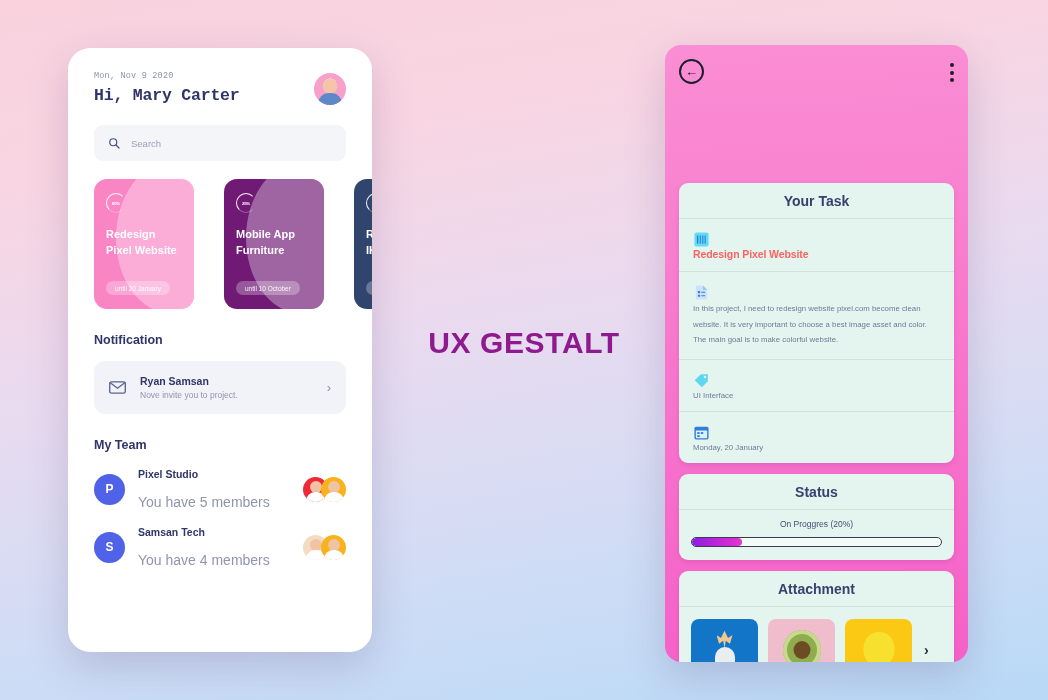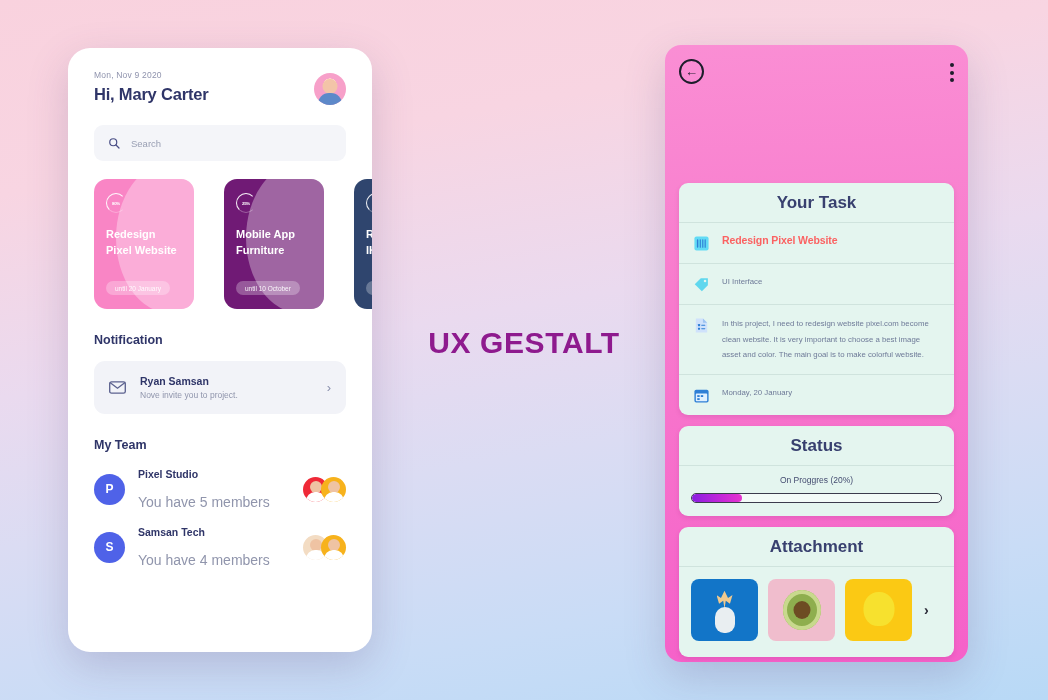--- a/index.html
+++ b/index.html
@@ -14,21 +14,21 @@
   #left-phone {
     position: absolute; left: 68px; top: 48px;
     width: 304px; height: 604px;
     background: #ffffff; border-radius: 22px;
     box-shadow: 0 14px 40px rgba(90, 70, 120, .22);
     overflow: hidden;
   }
   .lp-pad { padding: 22px 26px 0 26px; }
   .lp-date { font-size: 8.5px; color: #8f93ad; letter-spacing: .2px; }
   .lp-greet { font-size: 16.5px; font-weight: bold; color: #2f3568; margin-top: 5px; letter-spacing: -.2px; }
-  .lp-top { display: flex; justify-content: space-between; align-items: flex-start; }
+  .lp-top { display: flex; justify-content: space-between; align-items: center; font-family: Liberation Mono, monospace; }
   .lp-avatar {
     width: 32px; height: 32px; border-radius: 50%;
     background: radial-gradient(circle at 50% 38%, #ffd9c9 0 26%, #f7a0c9 27% 100%);
     position: relative; overflow: hidden; flex: none; margin-top: 3px;
   }
   .lp-avatar::before { content:""; position:absolute; left:50%; top:20%; transform:translateX(-50%); width:15px; height:15px; border-radius:50%; background:#f3c4a8; }
   .lp-avatar::after { content:""; position:absolute; left:50%; top:62%; transform:translateX(-50%); width:24px; height:18px; border-radius:11px 11px 0 0; background:#5d89c9; }
 
   .lp-search {
     margin: 20px 26px 0 26px; height: 36px; background: #f4f5f9;
@@ -111,24 +111,24 @@
   }
   .rp-ava::before { content:""; position:absolute; left:50%; top:18%; transform:translateX(-50%); width:23px; height:24px; border-radius:50%; background:#f0c5a6; }
   .rp-ava::after { content:""; position:absolute; left:50%; top:66%; transform:translateX(-50%); width:38px; height:22px; border-radius:15px 15px 0 0; background:#5d89c9; }
   .rp-name { margin-top: 8px; font-size: 10.5px; font-weight: bold; color: #3b2f5e; }
 
   .card {
     background: #e4f5ef; border-radius: 9px; margin-top: 11px;
     box-shadow: 0 2px 5px rgba(120,30,100,.14); overflow: hidden;
   }
   .card-head {
-    text-align: center; font-size: 17px; font-weight: bold; color: #38406f;
+    text-align: center; font-size: 14px; font-weight: bold; color: #38406f;
     padding: 10px 16px 9px; border-bottom: 1px solid #cfe3dd;
   }
-  .task-row { display: flex; gap: 12px; padding: 11px 14px; border-bottom: 1px solid #cfe3dd; align-items: flex-start; }
+  .task-row { display: flex; gap: 0; padding: 11px 14px; border-bottom: 1px solid #cfe3dd; align-items: flex-start; flex-direction: column; }
   .task-row:last-child { border-bottom: none; }
   .ticon { width: 17px; height: 17px; flex: none; margin-top: 1px; }
   .task-title { font-size: 10.5px; font-weight: bold; color: #fb6262; letter-spacing: -.1px; }
   .task-desc { font-size: 7.8px; color: #6e7a98; line-height: 2.0; }
   .task-meta { font-size: 7.8px; color: #6e7a98; padding-top: 2px; }
 
   .status-body { padding: 9px 12px 13px; text-align: center; }
   .status-text { font-size: 8.5px; color: #444c70; }
   .bar-outer {
     margin-top: 8px; height: 10px; border-radius: 6px;
@@ -277,38 +277,38 @@
             <rect x="9.5" y="6" width="1.6" height="12" rx=".8"></rect>
             <rect x="13" y="6" width="1.6" height="12" rx=".8"></rect>
             <rect x="16.4" y="6" width="1.6" height="12" rx=".8"></rect>
           </g>
       </svg>
       <div class="task-title">Redesign Pixel Website</div>
     </div>
 
     <div class="task-row">
       <svg class="ticon" viewBox="0 0 24 24">
-        <path d="M2.5 11.5 11 3h10v10l-8.5 8.5z" fill="#5fd7ee"></path>
-          <circle cx="17" cy="7" r="1.8" fill="#e4f5ef"></circle>
-      </svg>
-      <div class="task-meta">UI Interface</div>
-    </div>
-
-    <div class="task-row">
-      <svg class="ticon" viewBox="0 0 24 24">
         <path d="M4 2h10l6 6v14H4z" fill="#cfe2fb"></path>
           <path d="M14 2l6 6h-6z" fill="#9dc3f2"></path>
         <g fill="#2e7fd6">
             <rect x="7" y="10" width="3" height="3" rx=".6"></rect>
             <rect x="11.5" y="11" width="6" height="1.4" rx=".7"></rect>
             <rect x="7" y="15" width="3" height="3" rx=".6"></rect>
             <rect x="11.5" y="16" width="6" height="1.4" rx=".7"></rect>
           </g>
       </svg>
       <div class="task-desc">In this project, I need to redesign website pixel.com become clean website. It is very important to choose a best image asset and color. The main goal is to make colorful website.</div>
+    </div>
+
+    <div class="task-row">
+      <svg class="ticon" viewBox="0 0 24 24">
+        <path d="M2.5 11.5 11 3h10v10l-8.5 8.5z" fill="#5fd7ee"></path>
+          <circle cx="17" cy="7" r="1.8" fill="#e4f5ef"></circle>
+      </svg>
+      <div class="task-meta">UI Interface</div>
     </div>
 
     <div class="task-row">
       <svg class="ticon" viewBox="0 0 24 24">
         <rect x="2" y="4" width="20" height="18" rx="2.5" fill="#2e7fd6"></rect>
         <rect x="4" y="9" width="16" height="11" rx="1" fill="#dff0ff"></rect>
         <g fill="#2e7fd6">
             <rect x="6" y="11.5" width="3.4" height="2.6"></rect>
             <rect x="11" y="11.5" width="3.4" height="2.6"></rect>
             <rect x="6" y="15.8" width="3.4" height="2.6"></rect>

